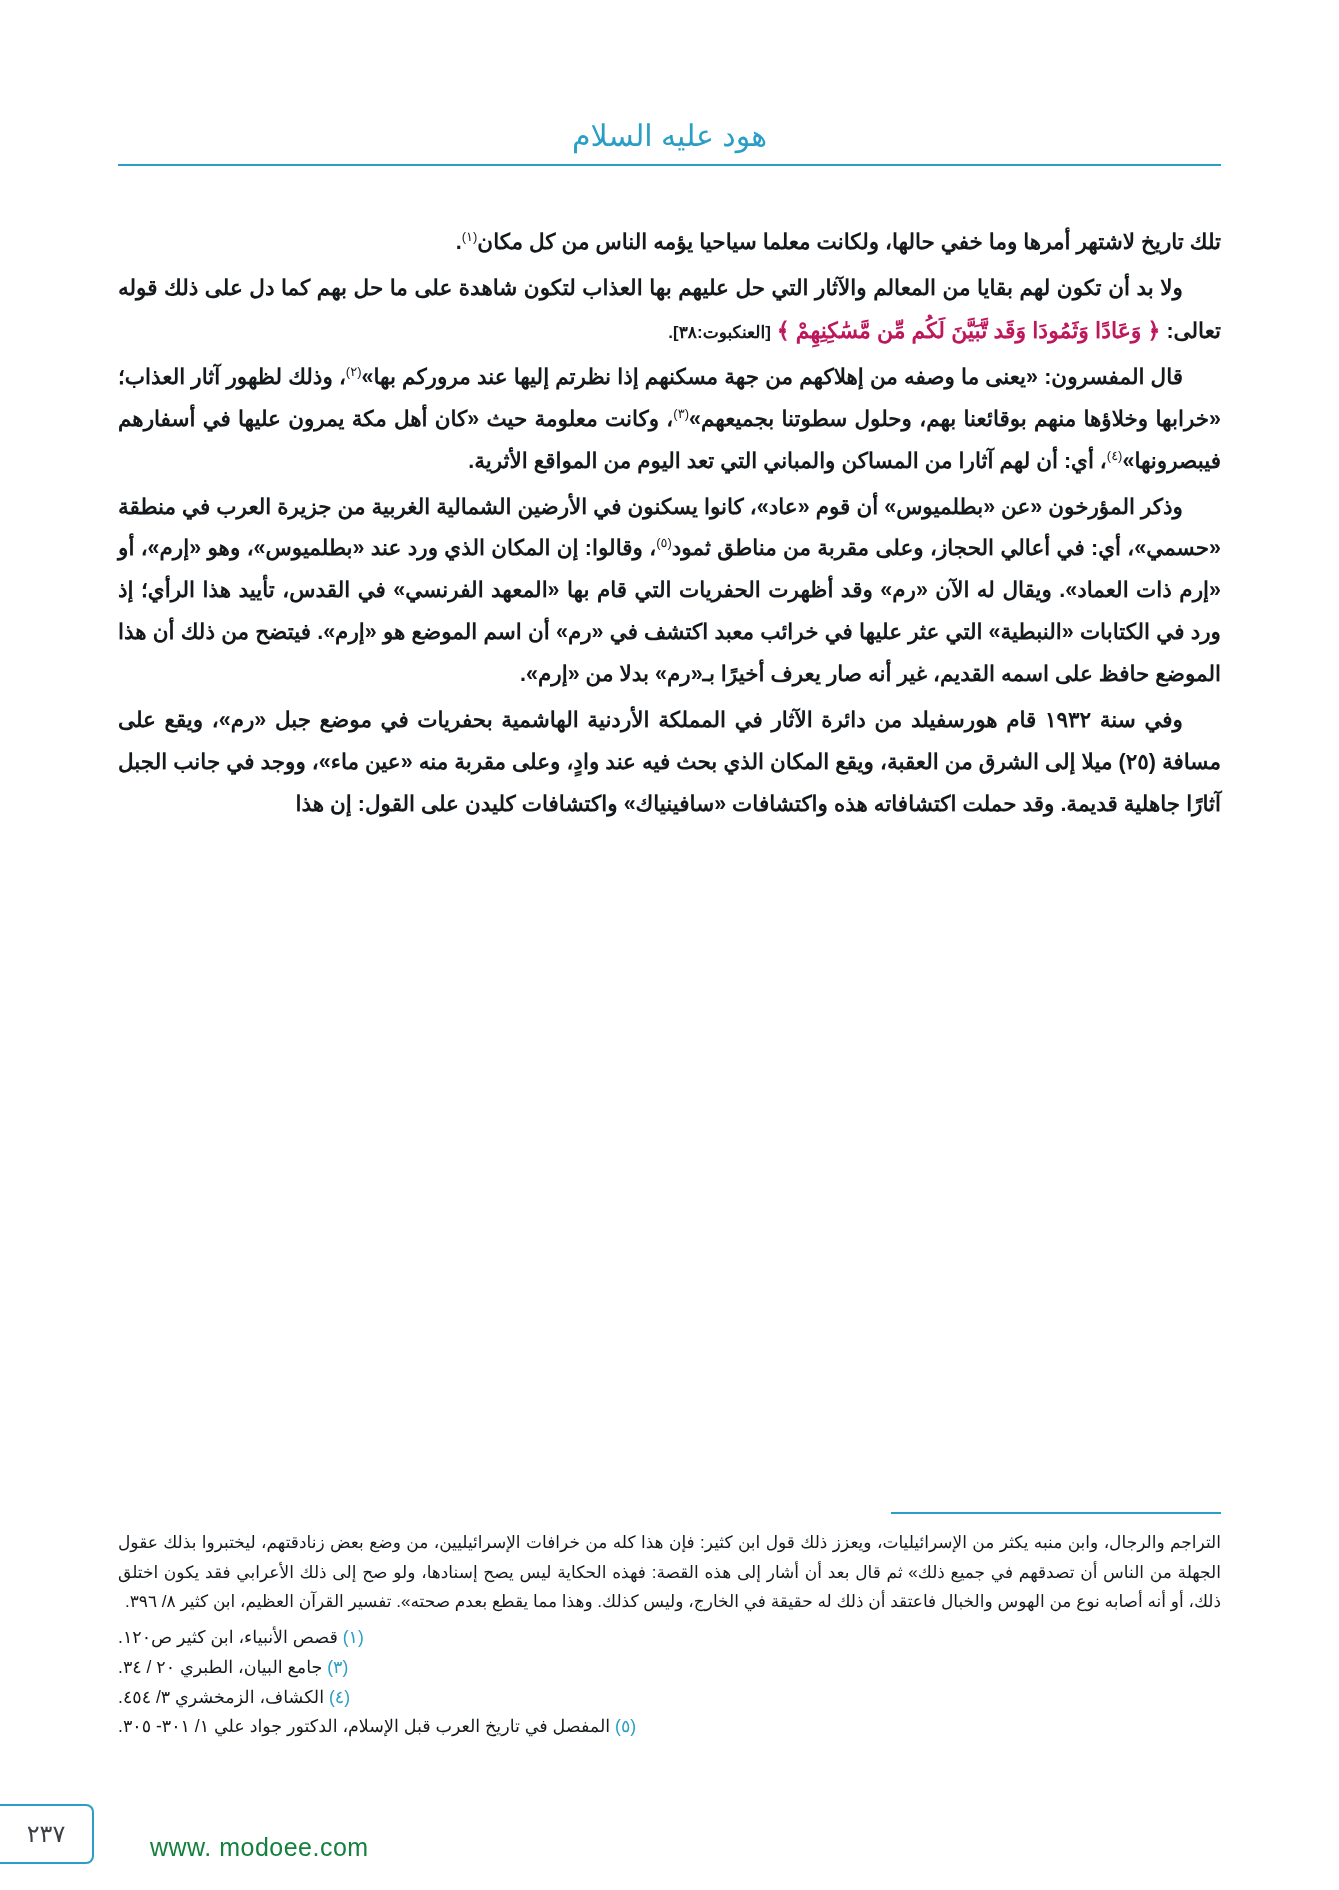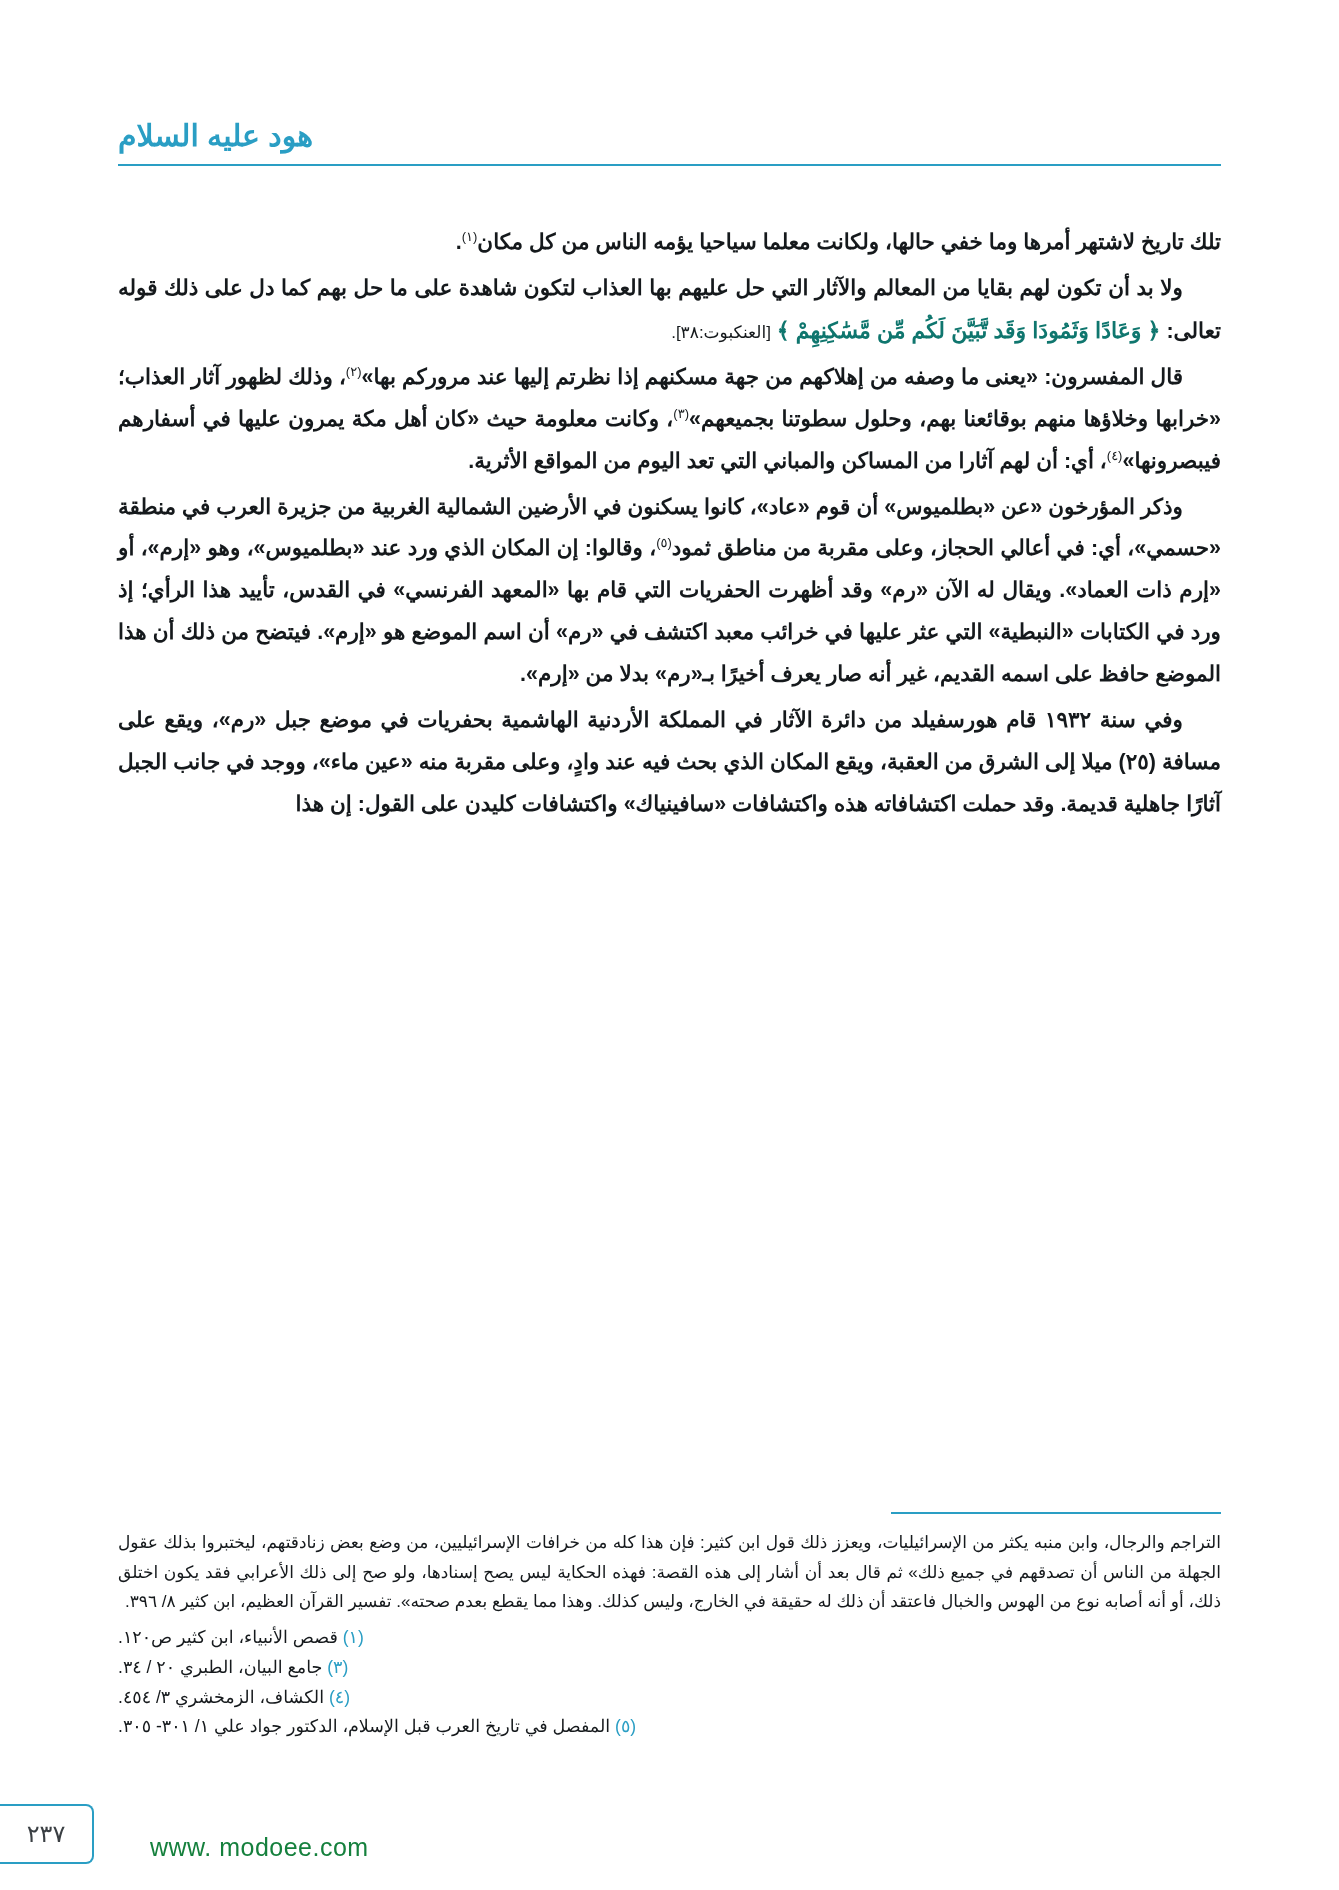--- a/index.html
+++ b/index.html
@@ -23,24 +23,24 @@
 
   
   .header {
     position: absolute;
     top: 118px;
     right: 118px;
     left: 118px;
   }
   .header-title {
     font-size: 30px;
-    font-weight: bold;
+    font-weight: normal;
     color: #2a9ec4;
     letter-spacing: -1px;
-    text-align: left;
+    text-align: center;
     line-height: 1.2;
     direction: rtl;
   }
   .header-rule {
     margin-top: 10px;
     height: 2px;
     background: #2a9ec4;
     width: 100%;
   }
 
@@ -59,28 +59,28 @@
     font-weight: bold;
     color: #15191c;
     margin: 0 0 4px 0;
     text-align: justify;
     text-justify: inter-word;
   }
   .para.indent {
     text-indent: 38px;
   }
   .quran {
-    color: #0f766e;
+    color: #be185d;
     font-weight: bold;
     font-size: 22px;
     letter-spacing: 1px;
   }
   .srcref {
     font-size: 17px;
-    font-weight: normal;
+    font-weight: bold;
   }
   sup.fn {
     font-size: 13px;
     vertical-align: super;
     font-weight: normal;
   }
 
   
   .footnotes {
     position: absolute;

